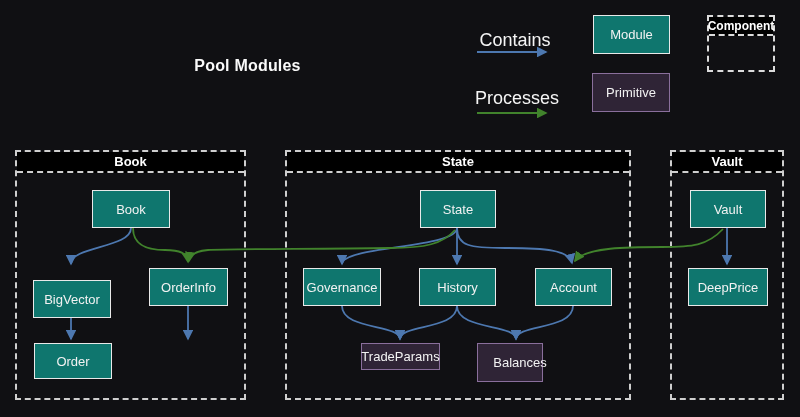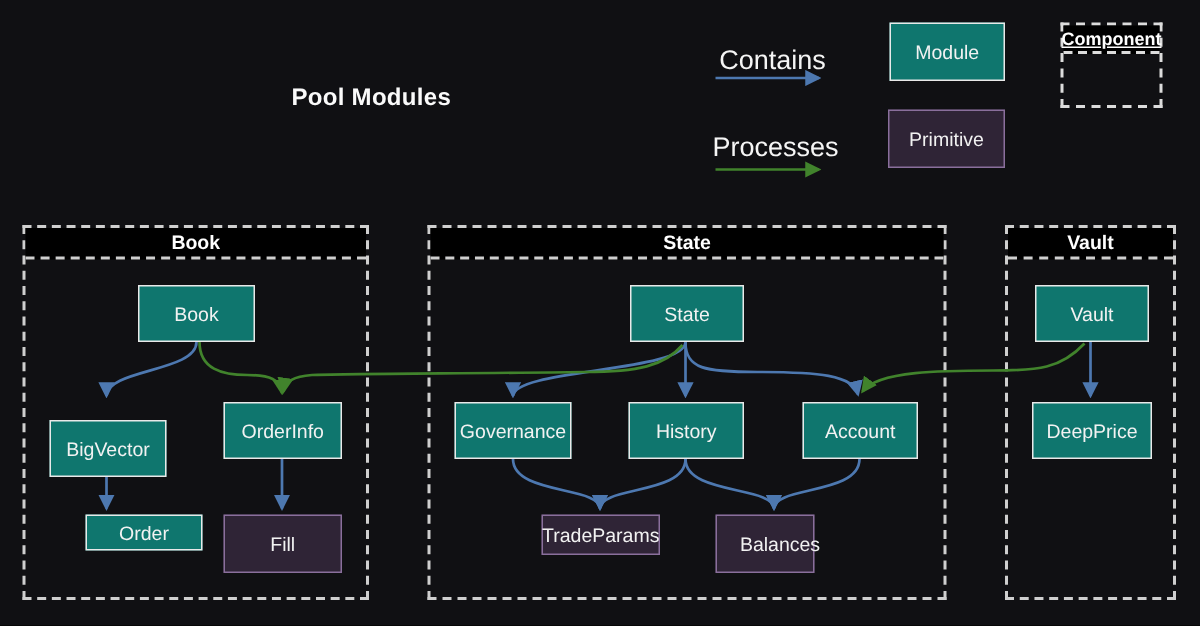--- a/index.html
+++ b/index.html
@@ -41,21 +41,21 @@
   .node.primitive{background:var(--c-prim-fill);border-color:var(--c-prim-border);}
   
   .legend-label{position:absolute;width:80px;text-align:center;font-size:18px;color:#f5f5f5;z-index:3;}
   .component-box{
     position:absolute;left:707px;top:15px;width:64px;height:53px;
     border:2px dashed #dcdcdc;z-index:3;box-sizing:content-box;
   }
   .component-title{
     height:17px;background:#000;border-bottom:2px dashed #dcdcdc;
     display:flex;align-items:center;justify-content:center;
-    font-size:12px;font-weight:bold;color:#fff;white-space:nowrap;text-decoration:underline;
+    font-size:12px;font-weight:bold;color:#fff;white-space:nowrap;
   }
   
   svg.edges{position:absolute;left:0;top:0;z-index:2;pointer-events:none;}
   .edge{fill:none;stroke-width:1.8px;}
   .edge-contains{stroke:var(--c-contains);}
   .edge-processes{stroke:var(--c-processes);}
   #mk-contains path{fill:var(--c-contains);}
   #mk-processes path{fill:var(--c-processes);}
 </style>
 </head>
@@ -114,22 +114,21 @@
     <path class="edge edge-contains" d="M727 228 L727 264" marker-end="url(#mk-contains)"></path>
 
     <path class="edge edge-processes" d="M133 228 C133 246 148 250 165 250 C180 250 187 253 188 262" marker-end="url(#mk-processes)"></path>
     <path class="edge edge-processes" d="M455 230 C443 244 425 248 390 248 C310 249 225 249 208 250 C196 251 190 254 189 261" marker-end="url(#mk-processes)"></path>
     <path class="edge edge-processes" d="M723 229 C707 246 692 247 662 247 C630 247 585 247 575 261" marker-end="url(#mk-processes)"></path>
   </svg>
 
   <div class="node" style="left:92px;top:190px;width:78px;height:38px;">Book</div>
   <div class="node" style="left:33px;top:268px;width:78px;height:38px;margin-top:12px;">BigVector</div>
   <div class="node" style="left:149px;top:268px;width:79px;height:38px;">OrderInfo</div>
-  <div class="node" style="left:34px;top:343px;width:78px;height:24px;margin-left:23px;">Order</div>
-  <div class="node primitive" style="left:149px;top:343px;width:79px;height:39px;">Fill</div>
+  <div class="node" style="left:34px;top:343px;width:78px;height:36px;">Order</div>
 
   <div class="node" style="left:420px;top:190px;width:76px;height:38px;">State</div>
   <div class="node" style="left:303px;top:268px;width:78px;height:38px;">Governance</div>
   <div class="node" style="left:419px;top:268px;width:77px;height:38px;">History</div>
   <div class="node" style="left:535px;top:268px;width:77px;height:38px;">Account</div>
   <div class="node primitive" style="left:361px;top:343px;width:79px;height:27px;">TradeParams</div>
   <div class="node primitive" style="left:477px;top:343px;width:66px;height:39px;padding-left:20px;">Balances</div>
 
   <div class="node" style="left:690px;top:190px;width:76px;height:38px;">Vault</div>
   <div class="node" style="left:688px;top:268px;width:80px;height:38px;">DeepPrice</div>

